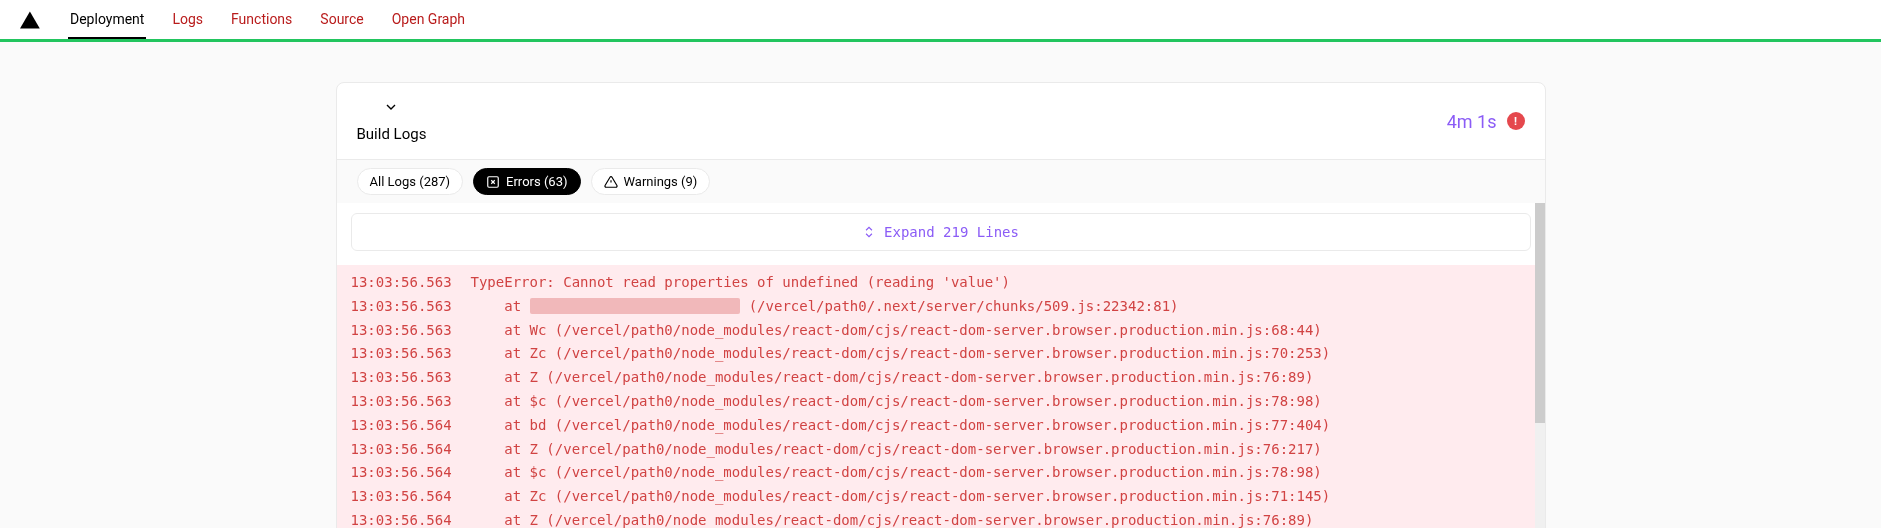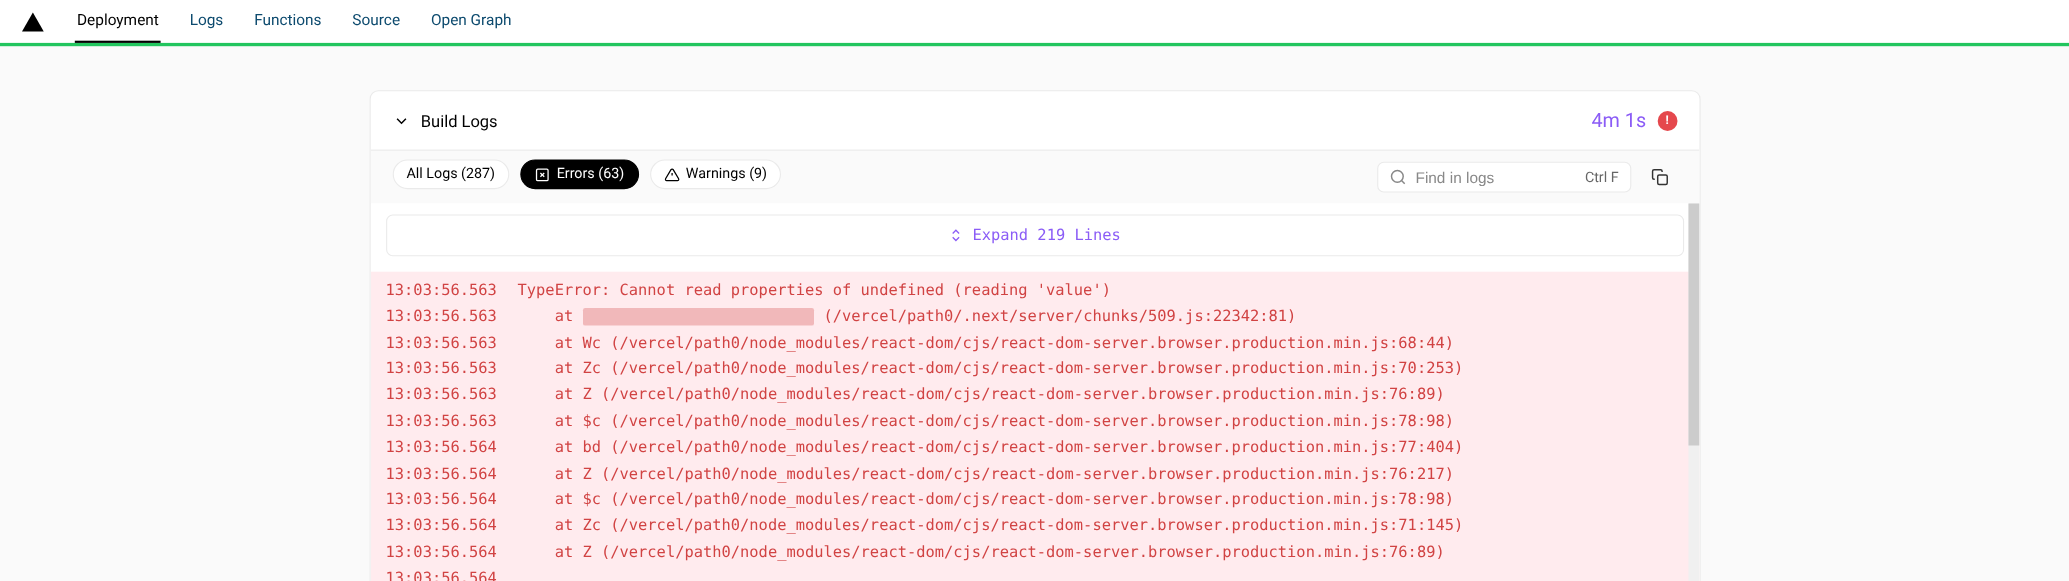--- a/index.html
+++ b/index.html
@@ -28,21 +28,21 @@
     .nav-tabs {
       display: flex;
       gap: 24px;
       height: 100%;
     }
     .nav-tab {
       display: flex;
       align-items: center;
       height: 100%;
       font-size: 14px;
-      color: #0c4a6e;
+      color: #b91c1c;
       cursor: pointer;
       border-bottom: 2px solid transparent;
       padding: 0 2px;
     }
     .nav-tab.active {
       color: #000;
       border-bottom-color: #000;
     }
     .content-wrapper {
       max-width: 1210px;
@@ -58,20 +58,21 @@
     .panel-header {
       display: flex;
       align-items: center;
       justify-content: space-between;
       padding: 16px 20px;
     }
     .panel-header-left {
       display: flex;
       align-items: center;
       gap: 10px;
+      flex-direction: column;
     }
     .chevron-icon {
       color: #000;
     }
     .panel-title {
       font-size: 15px;
       font-weight: 400;
       color: #000;
     }
     .panel-header-right {
@@ -275,36 +276,20 @@
             </svg>
           <span>Errors (63)</span>
         </div>
         <div class="filter-chip">
           <svg width="14" height="14" viewBox="0 0 24 24" fill="none" stroke="currentColor" stroke-width="2">
               <path d="M10.29 3.86L1.82 18a2 2 0 0 0 1.71 3h16.94a2 2 0 0 0 1.71-3L13.71 3.86a2 2 0 0 0-3.42 0z"></path>
               <line x1="12" y1="9" x2="12" y2="13"></line>
               <line x1="12" y1="17" x2="12.01" y2="17"></line>
             </svg>
           <span>Warnings (9)</span>
-        </div>
-      </div>
-      <div class="filter-right">
-        <div class="search-box">
-          <svg width="16" height="16" viewBox="0 0 24 24" fill="none" stroke="#888" stroke-width="2">
-              <circle cx="11" cy="11" r="8"></circle>
-              <line x1="21" y1="21" x2="16.65" y2="16.65"></line>
-            </svg>
-          <input class="search-input" type="text" placeholder="Find in logs" style="">
-          <span class="shortcut">Ctrl F</span>
-        </div>
-        <div class="copy-btn">
-          <svg width="16" height="16" viewBox="0 0 24 24" fill="none" stroke="currentColor" stroke-width="2">
-              <rect x="9" y="9" width="13" height="13" rx="2"></rect>
-              <path d="M5 15H4a2 2 0 0 1-2-2V4a2 2 0 0 1 2-2h9a2 2 0 0 1 2 2v1"></path>
-            </svg>
         </div>
       </div>
     </div>
 
     <div class="logs-container">
       <div class="logs-area">
         <div class="expand-bar">
           <svg width="14" height="14" viewBox="0 0 24 24" fill="none" stroke="currentColor" stroke-width="2">
               <polyline points="7 9 12 4 17 9"></polyline>
               <polyline points="7 15 12 20 17 15"></polyline>

